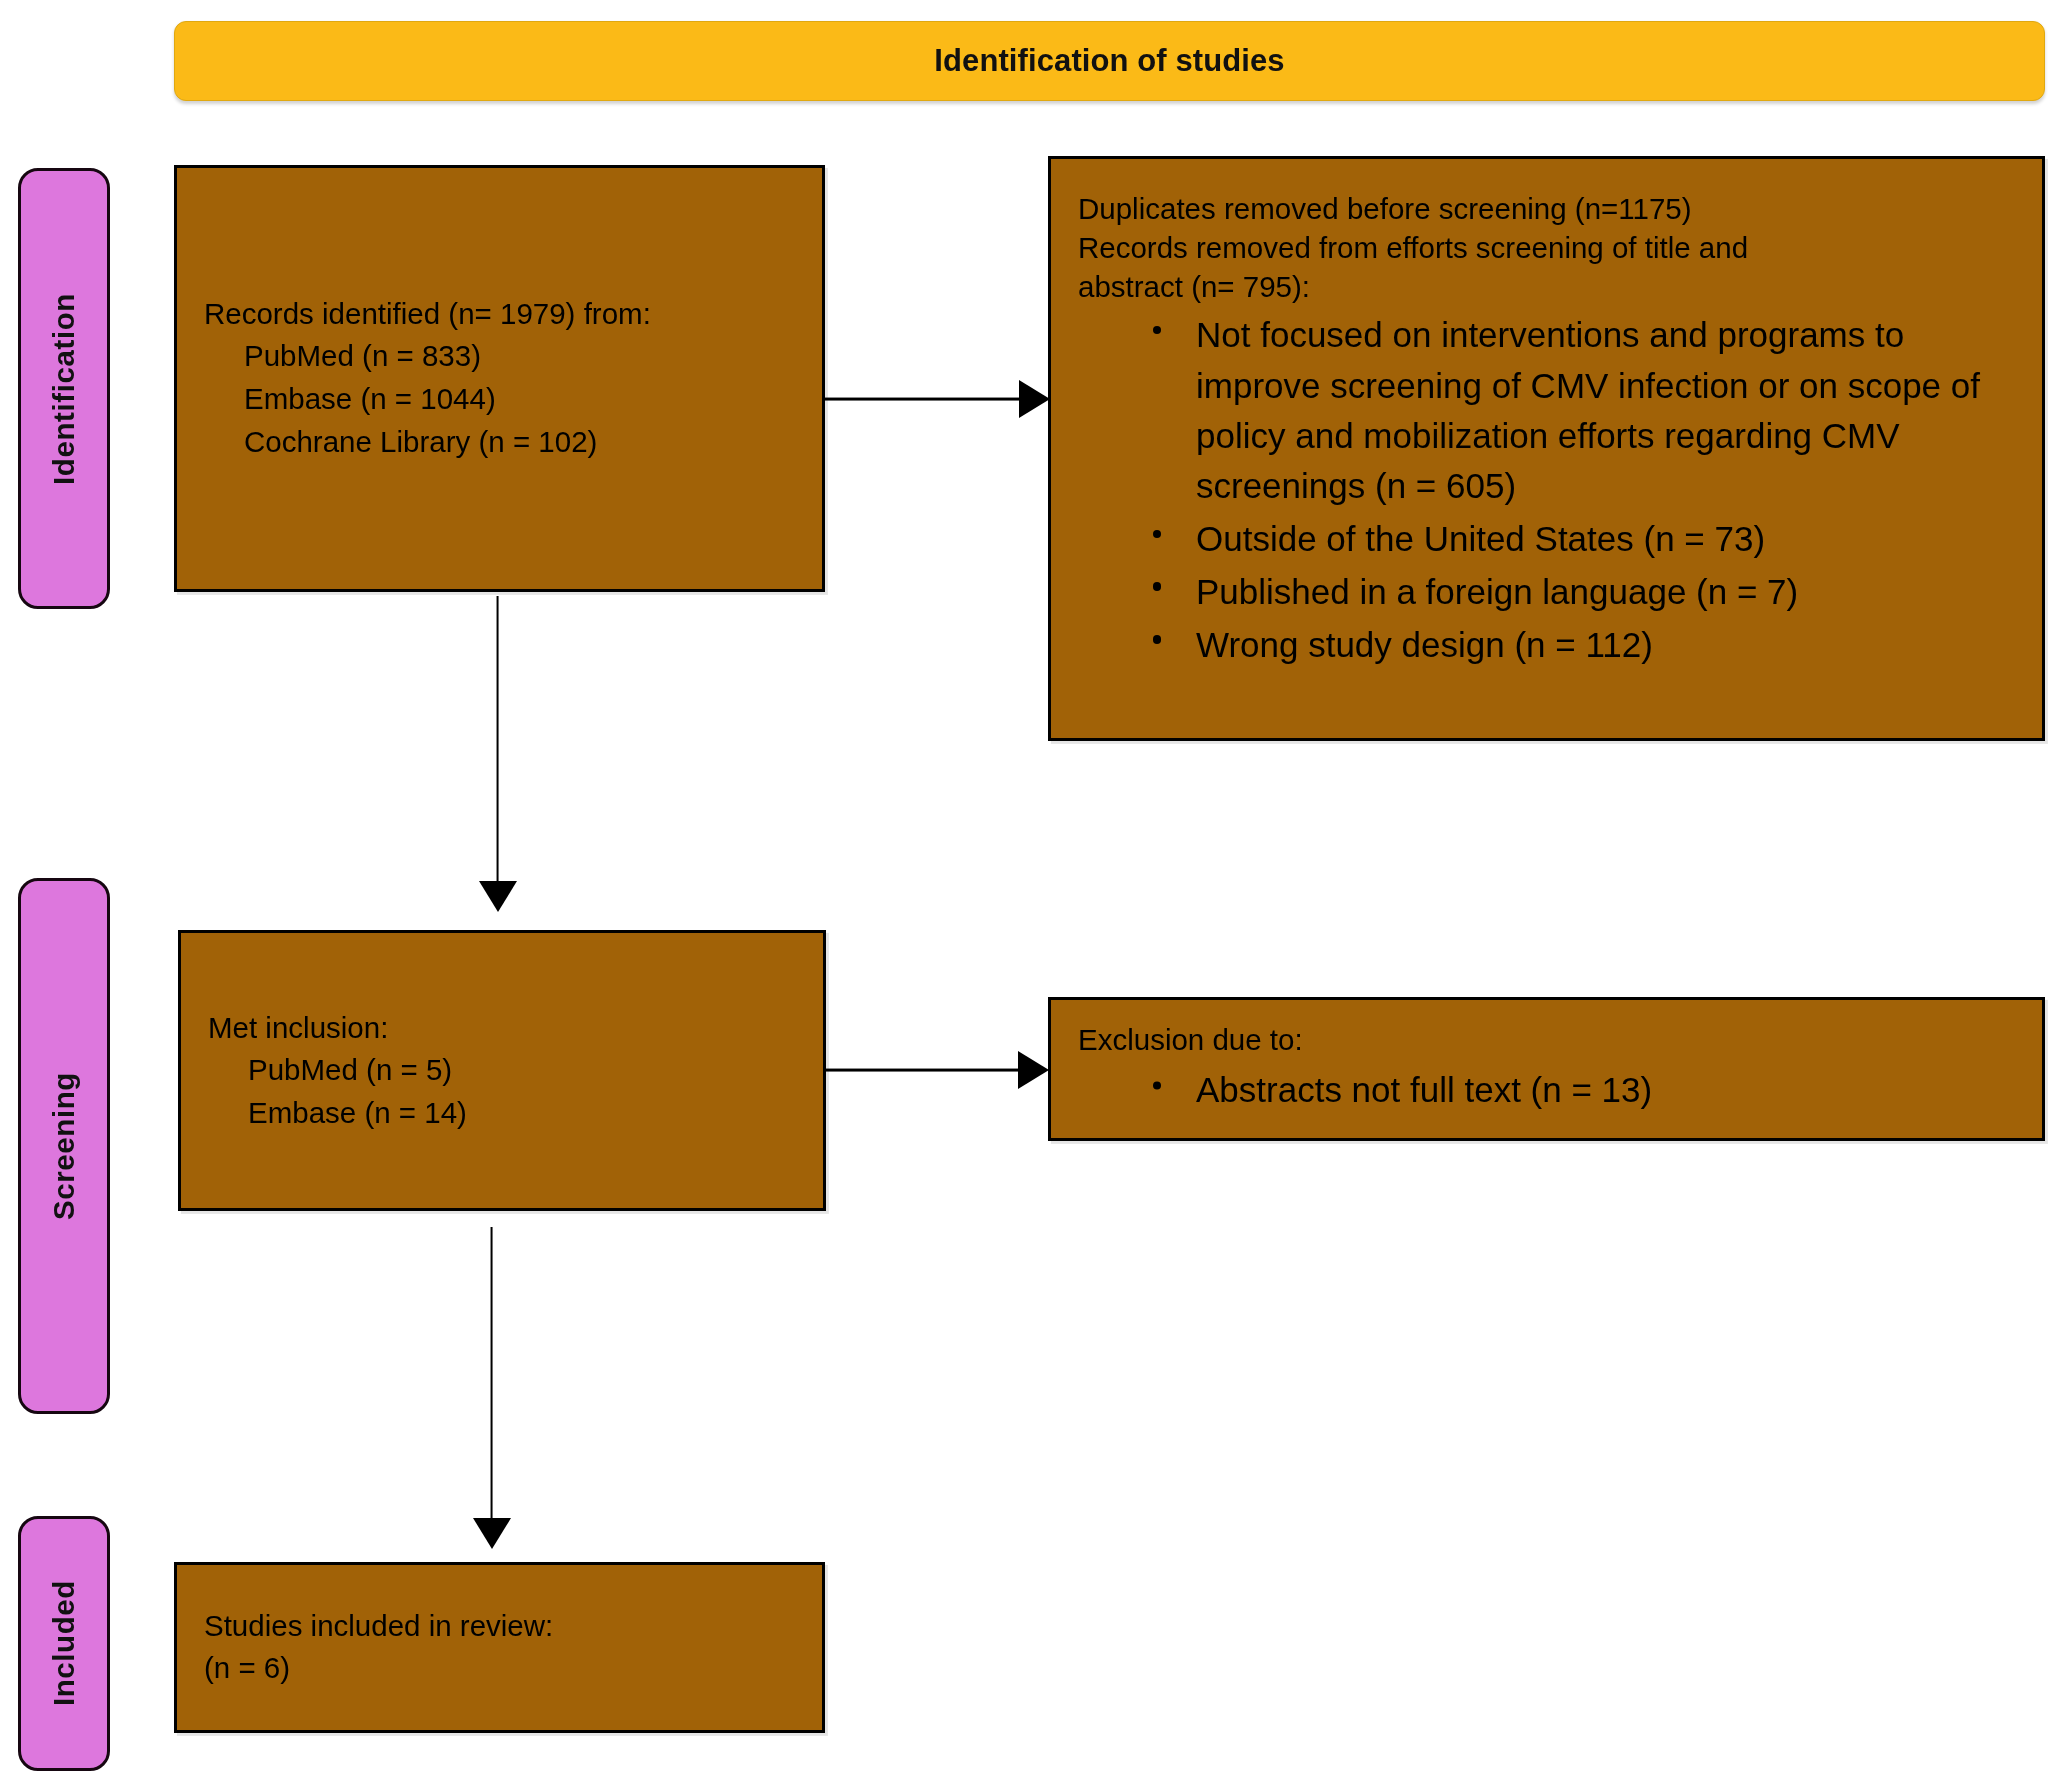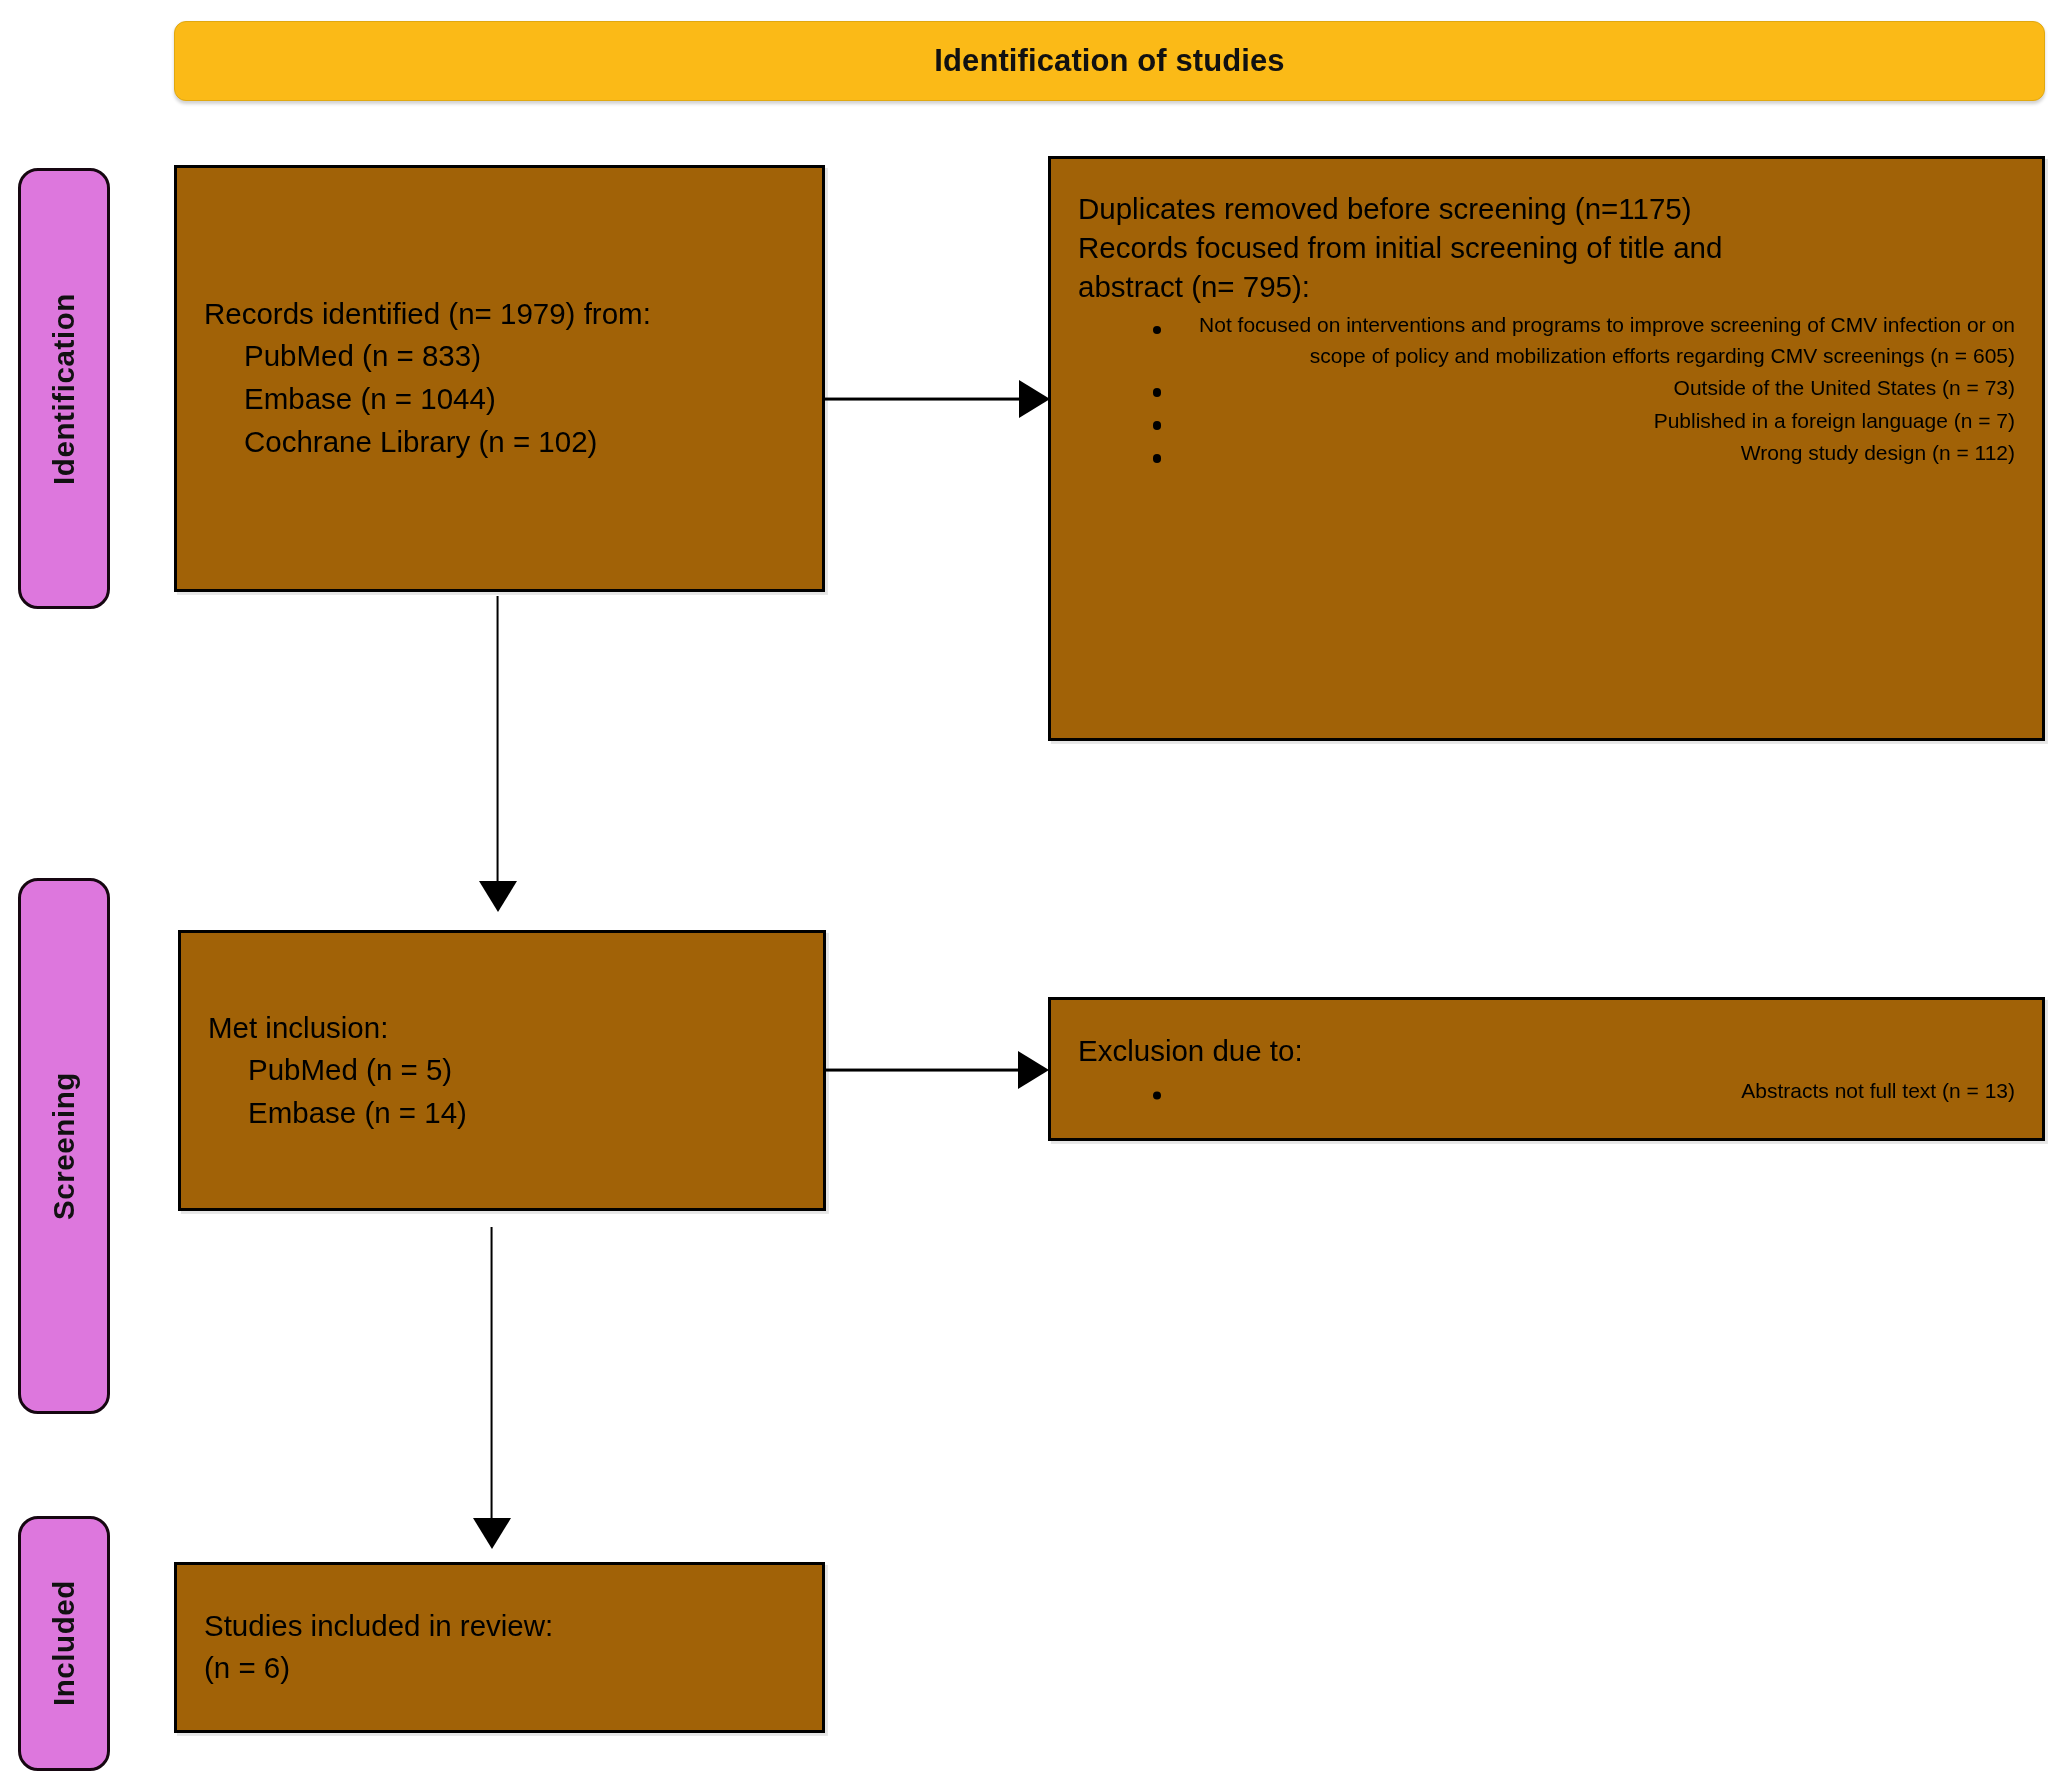--- a/index.html
+++ b/index.html
@@ -106,25 +106,24 @@
   .line.tight { line-height: 1.32; }
 
   
   ul.bullets {
     list-style: none;
     margin: 3.5px 0 0 0;
     padding: 0 0 0 70px;
   }
   ul.bullets > li {
     position: relative;
-    font-size: 21px;
+    font-size: 35px;
     line-height: 1.44;
     padding-left: 48px;
     margin: 0 0 2.4px 0;
-    text-align: right;
   }
   ul.bullets > li .bullet-dot {
     position: absolute;
     left: 4.7px;
     top: 15.3px;
     width: 8.8px;
     height: 8.8px;
     background: #000000;
     border-radius: 50%;
   }
@@ -208,21 +207,21 @@
       <div class="line">Records identified (n= 1979) from:</div>
       <div class="line indent">PubMed (n = 833)</div>
       <div class="line indent">Embase (n = 1044)</div>
       <div class="line indent">Cochrane Library (n = 102)</div>
     </div>
   </div>
 
   <div class="flow-box top-aligned" id="box-removed">
     <div class="box-inner">
       <div class="line tight">Duplicates removed before screening (n=1175)</div>
-      <div class="line tight">Records focused from initial screening of title and</div>
+      <div class="line tight">Records removed from efforts screening of title and</div>
       <div class="line tight">abstract (n= 795):</div>
       <ul class="bullets">
         <li>
           <span class="bullet-dot"></span>
           <span>Not focused on interventions and programs to improve screening of CMV infection or on scope of policy and mobilization efforts regarding CMV screenings (n = 605)</span>
         </li>
         <li>
           <span class="bullet-dot"></span>
           <span>Outside of the United States (n = 73)</span>
         </li>

